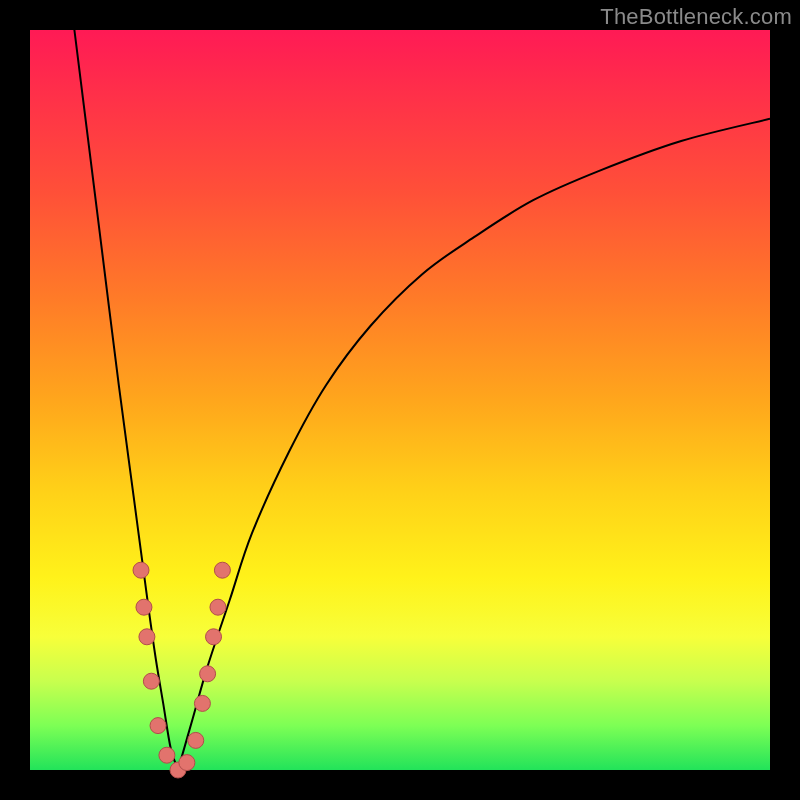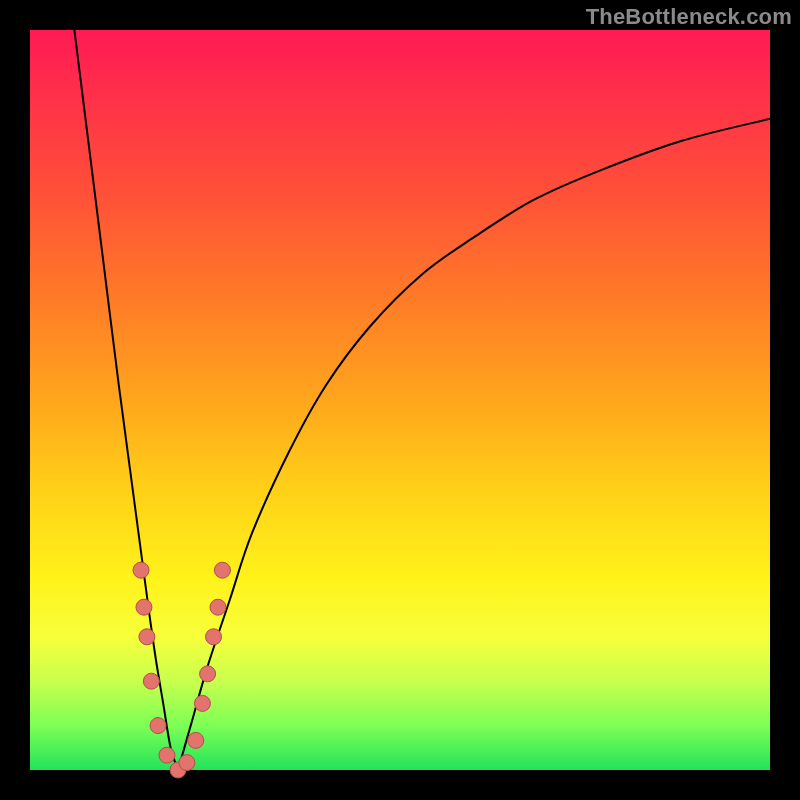--- a/index.html
+++ b/index.html
@@ -37,21 +37,21 @@
       #7dff55 94%,
       #22e35a 100%
     );
   }
   .watermark {
     position: absolute;
     top: 4px;
     right: 8px;
     color: #8a8a8a;
     font-size: 22px;
-    font-weight: 700;
+    font-weight: 400;
     letter-spacing: 0.2px;
     pointer-events: none;
   }
   svg.curve {
     position: absolute;
     left: 0;
     top: 0;
     width: 740px;
     height: 740px;
     overflow: visible;

